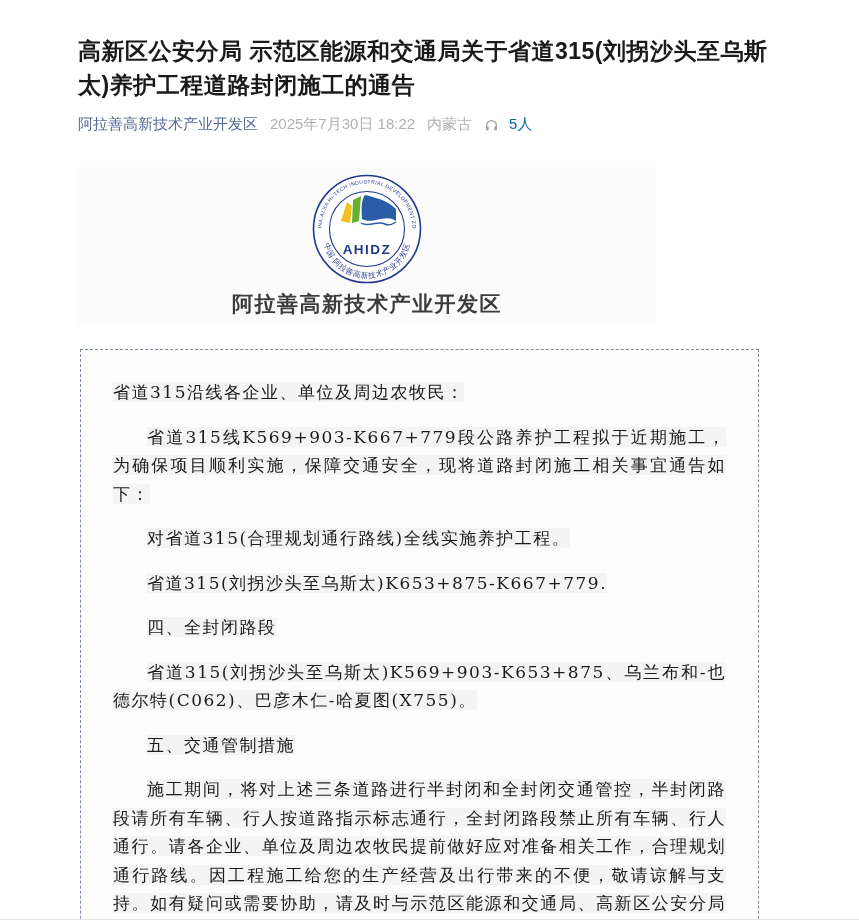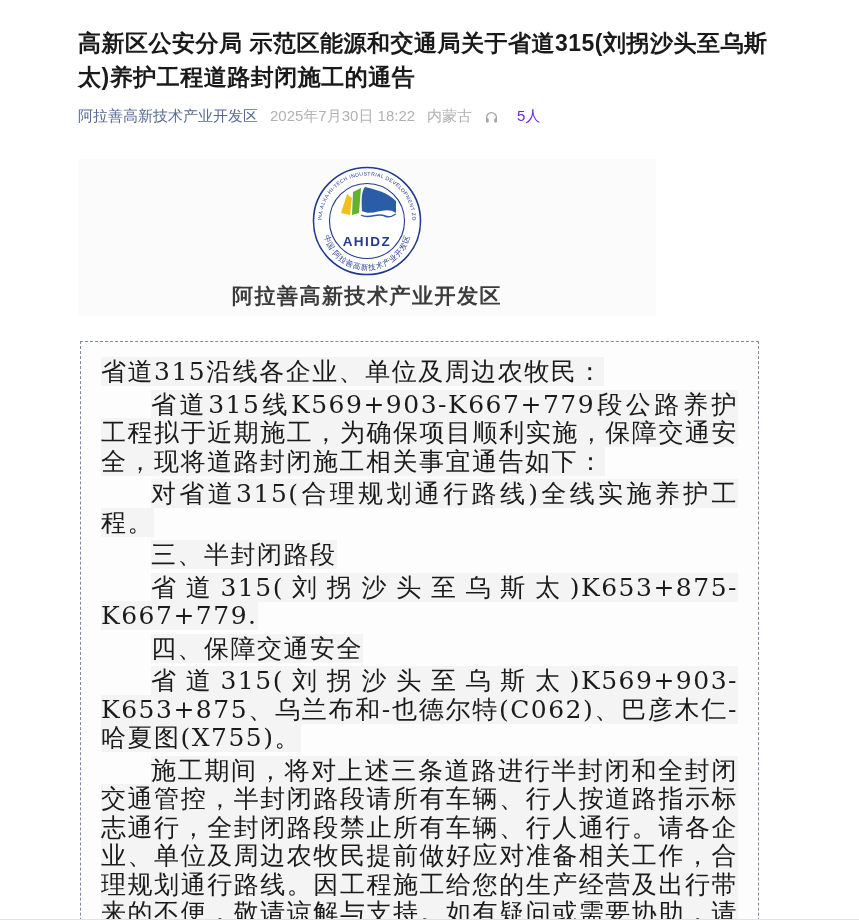--- a/index.html
+++ b/index.html
@@ -5,37 +5,37 @@
   html, body { margin: 0; padding: 0; }
   body {
     width: 859px; height: 920px;
     background: #ffffff;
     overflow: hidden;
     position: relative;
     font-family: "Liberation Sans", sans-serif;
   }
   .article-header { padding: 18px 78px 0 78px; }
   .article-title {
-    margin: 8px 0 13px 0;
+    margin: 16px 0 13px 0;
     font-size: 23px;
     line-height: 34px;
     font-weight: 700;
     color: #1a1a1a;
     letter-spacing: 0.5px;
   }
   .meta-row {
     display: flex;
     align-items: center;
     gap: 12px;
     font-size: 15px;
     color: #b1b1b1;
     white-space: nowrap;
   }
   .account-name { color: #576b95; cursor: pointer; }
-  .listen-chip { display: inline-flex; align-items: center; gap: 18px; color: #6d28d9; cursor: pointer; text-align: right; }
+  .listen-chip { display: inline-flex; align-items: center; gap: 10px; color: #0369a1; cursor: pointer; text-align: right; }
   .listen-chip svg { display: block; margin-top: 2px; }
 
   .banner {
     margin: 33px 0 0 78px;
     width: 578px; height: 157px;
     background: #fbfbfb;
     display: flex;
     flex-direction: column;
     align-items: center;
     justify-content: center;
@@ -53,22 +53,22 @@
     box-sizing: border-box;
     margin: 25px 0 0 80px;
     width: 679px;
     height: 680px;
     border: 1px dashed #7e89a9;
     background: #fdfdfd;
     padding: 12px 16px;
     font-family: "DejaVu Serif", "Liberation Serif", serif;
   }
   .notice-box p {
-    margin: 4px;
-    font-size: 25px;
+    margin: 16px;
+    font-size: 17px;
     line-height: 28.5px;
     color: #1b1b1b;
     letter-spacing: 1.5px;
     text-align: justify;
     text-indent: 2em;
   }
   .notice-box p.no-indent { text-indent: 0; }
   .notice-box p span { background: #f4f4f4; }
 
   .bottom-divider {
@@ -123,23 +123,23 @@
       <text x="0" y="25" text-anchor="middle" font-size="13.5" font-weight="bold" fill="#22398c" letter-spacing="1.5" font-family="Liberation Sans, sans-serif">AHIDZ</text>
     </svg>
     <div class="banner-caption">阿拉善高新技术产业开发区</div>
   </div>
 
   <div class="notice-box">
     <p class="no-indent"><span>省道315沿线各企业、单位及周边农牧民：</span></p>
     <div>
         <p><span>省道315线K569+903-K667+779段公路养护工程拟于近期施工，为确保项目顺利实施，保障交通安全，现将道路封闭施工相关事宜通告如下：</span></p>
         <p><span>对省道315(合理规划通行路线)全线实施养护工程。</span></p>
-        <p><span>三、半封闭路段</span></p>
         <p><span>省道315(刘拐沙头至乌斯太)K653+875-K667+779.</span></p>
-        <p><span>四、保障交通安全</span></p>
+        <p><span>四、全封闭路段</span></p>
         <p><span>省道315(刘拐沙头至乌斯太)K569+903-K653+875、乌兰布和-也德尔特(C062)、巴彦木仁-哈夏图(X755)。</span></p>
+        <p><span>五、交通管制措施</span></p>
         <p><span>施工期间，将对上述三条道路进行半封闭和全封闭交通管控，半封闭路段请所有车辆、行人按道路指示标志通行，全封闭路段禁止所有车辆、行人通行。请各企业、单位及周边农牧民提前做好应对准备相关工作，合理规划通行路线。因工程施工给您的生产经营及出行带来的不便，敬请谅解与支持。如有疑问或需要协助，请及时与示范区能源和交通局、高新区公安分局联</span></p>
       </div>
   </div>
 
   <div class="bottom-divider"></div>
 
 </div>
 
 </body></html>

